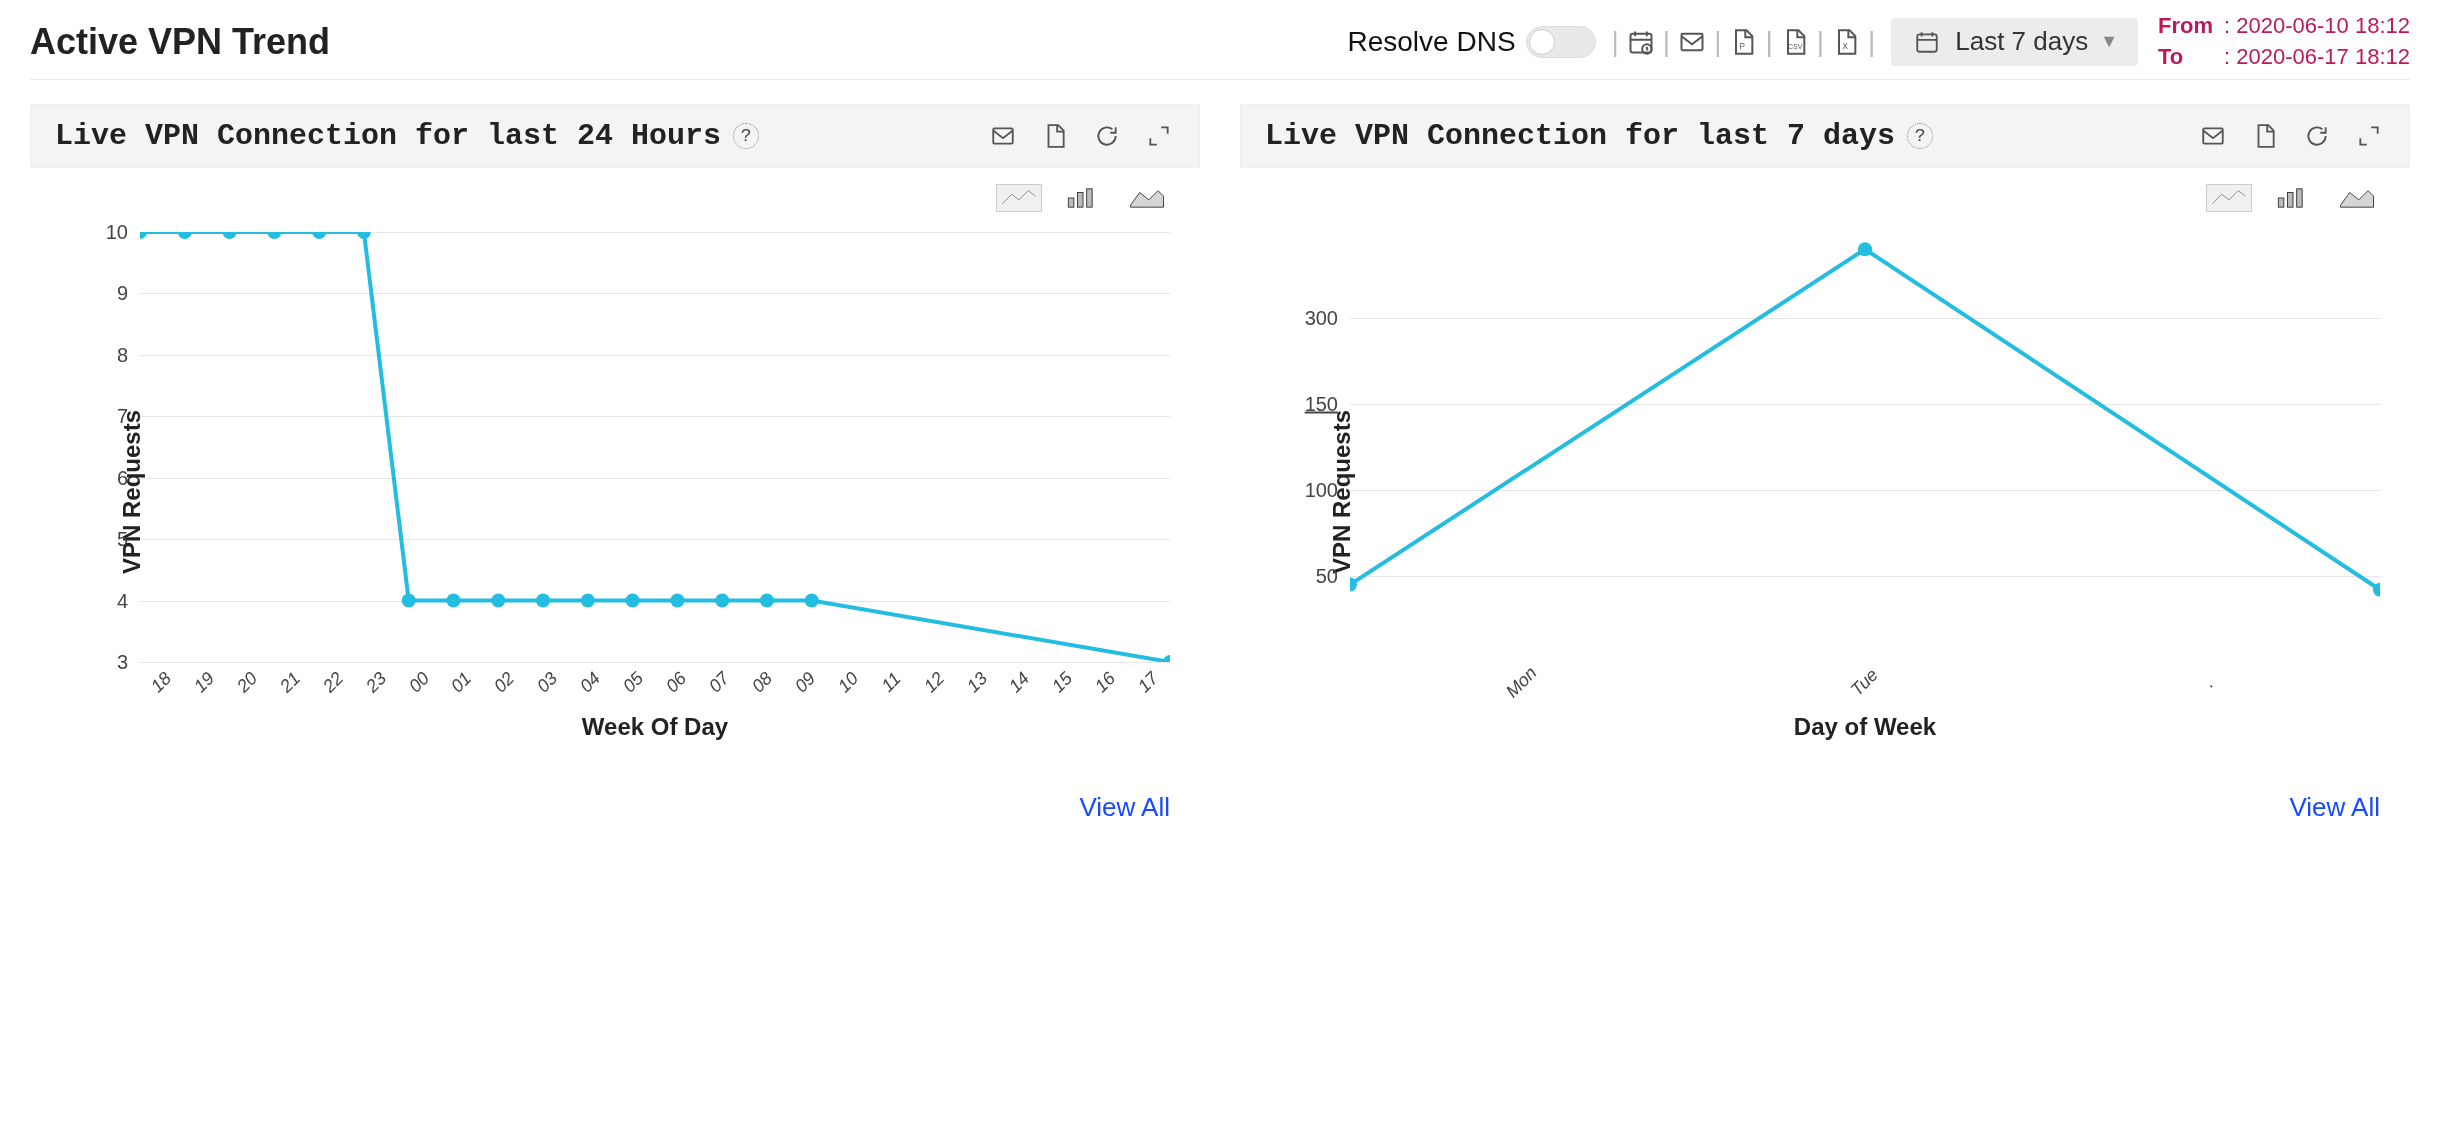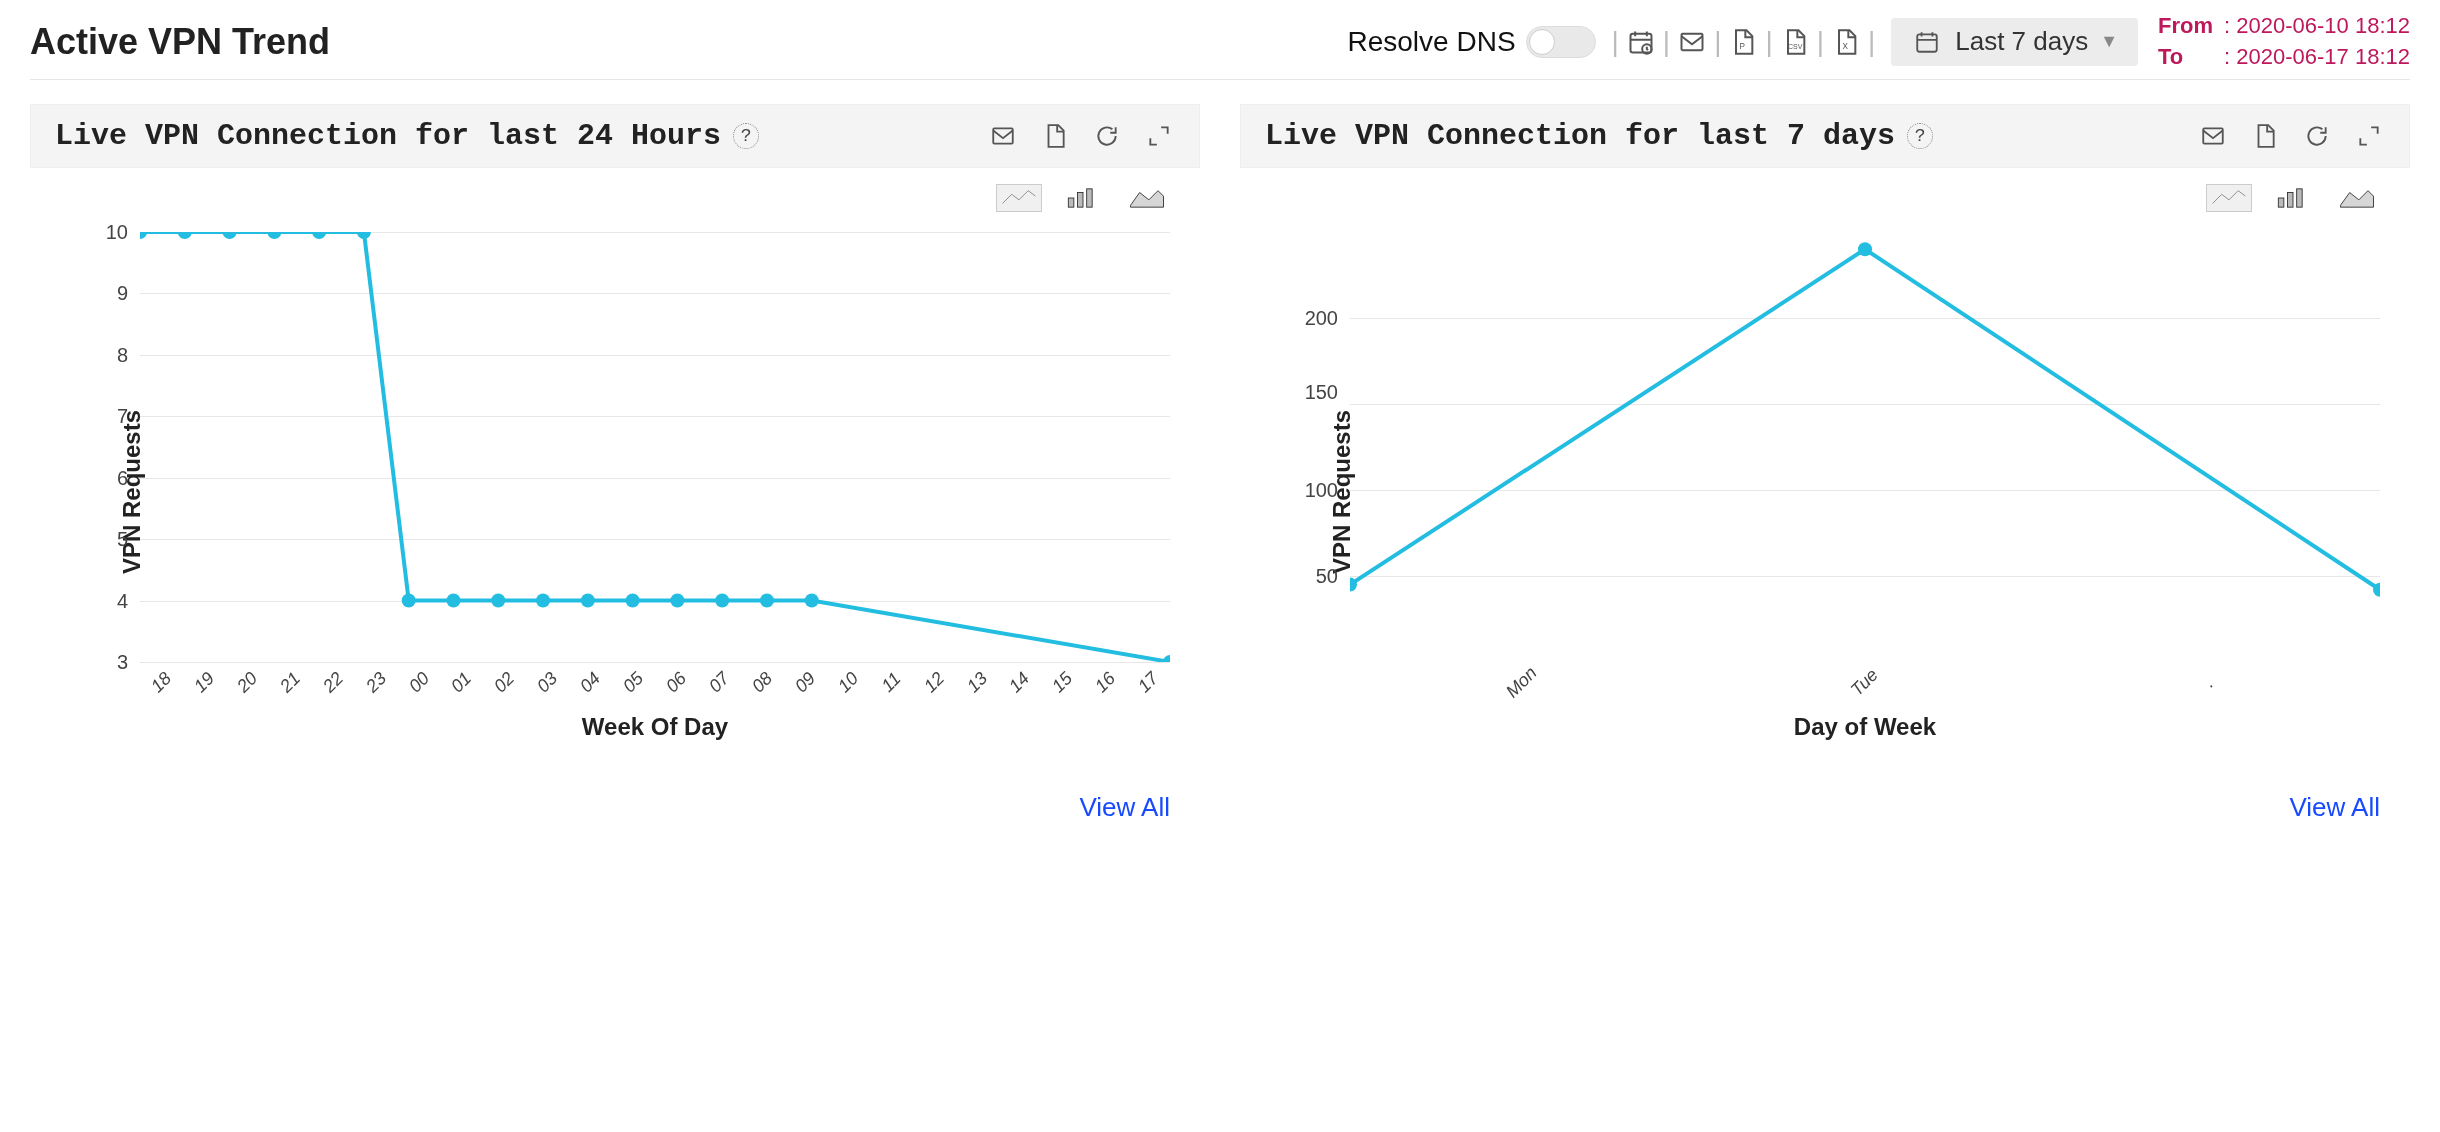--- a/index.html
+++ b/index.html
@@ -292,23 +292,23 @@
           </span>
       </div>
       <div class="chart-wrap">
         <div class="y-title">VPN Requests</div>
         <div class="plot" id="plot-1">
             <div class="grid-line" style="top: 344px;"></div>
             <div class="y-tick" style="top: 344px;">50</div>
             <div class="grid-line" style="top: 258px;"></div>
             <div class="y-tick" style="top: 258px;">100</div>
             <div class="grid-line" style="top: 172px;"></div>
-            <div class="y-tick" style="top: 160px;">150</div>
+            <div class="y-tick" style="top: 172px; text-decoration: underline;">150</div>
             <div class="grid-line" style="top: 86px;"></div>
-            <div class="y-tick" style="top: 86px;">200</div>
+            <div class="y-tick" style="top: 86px;">300</div>
             <svg class="lines" viewBox="0 0 1030 430" preserveAspectRatio="none">
               <path d="M0 352.6 L515 17.19999999999999 L1030 357.76 " class="trace"></path>
               <circle cx="0" cy="352.6" r="7" class="dot"></circle>
               <circle cx="515" cy="17.19999999999999" r="7" class="dot"></circle>
               <circle cx="1030" cy="357.76" r="7" class="dot"></circle>
             </svg>
           </div>
         <div class="x-ticks" id="xticks-1">
             <div class="x-tick">Mon</div>
             <div class="x-tick">Tue</div>

